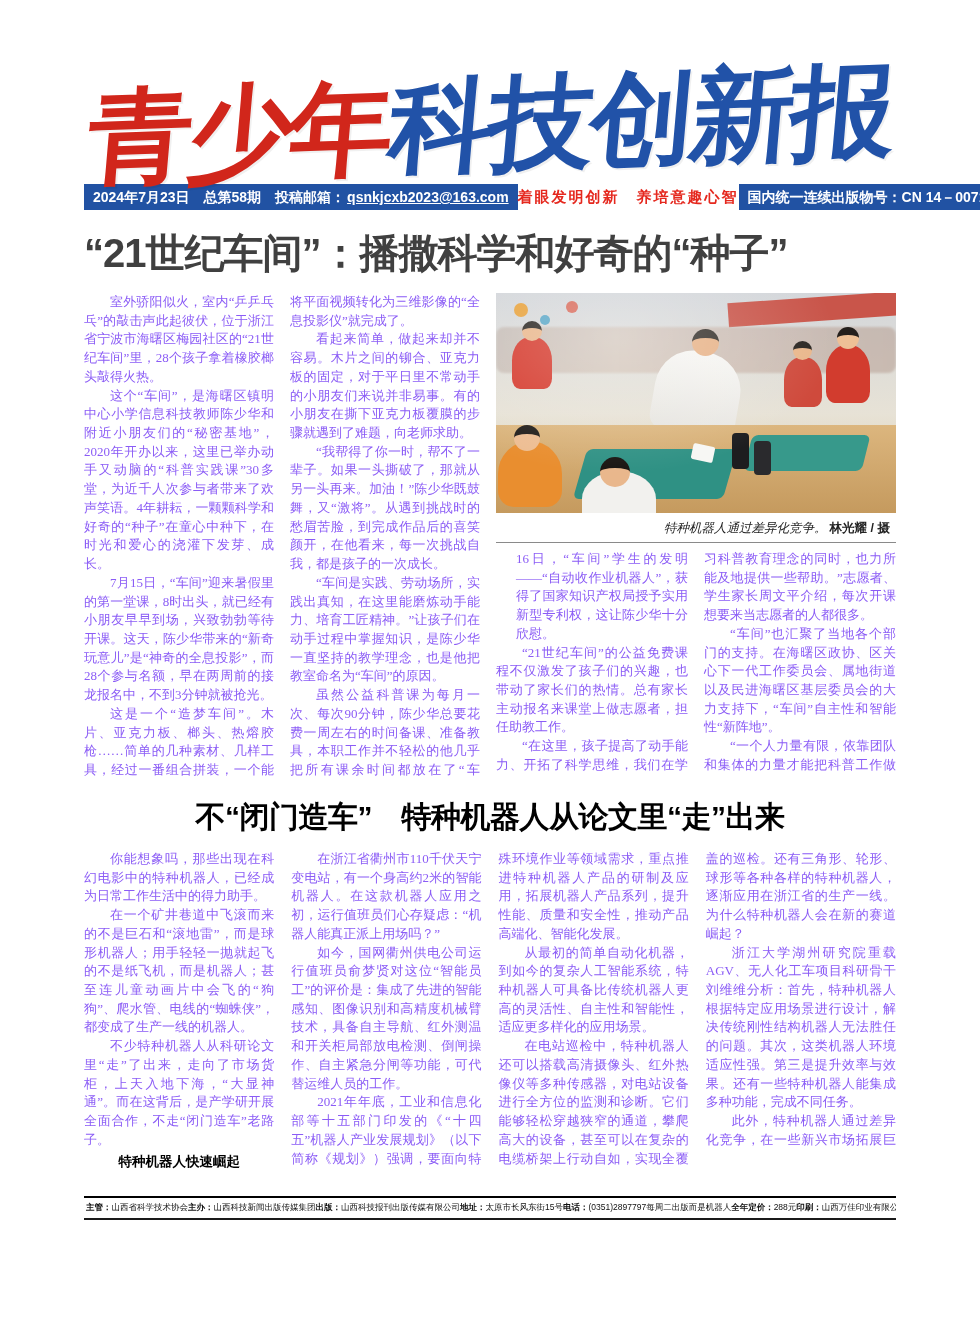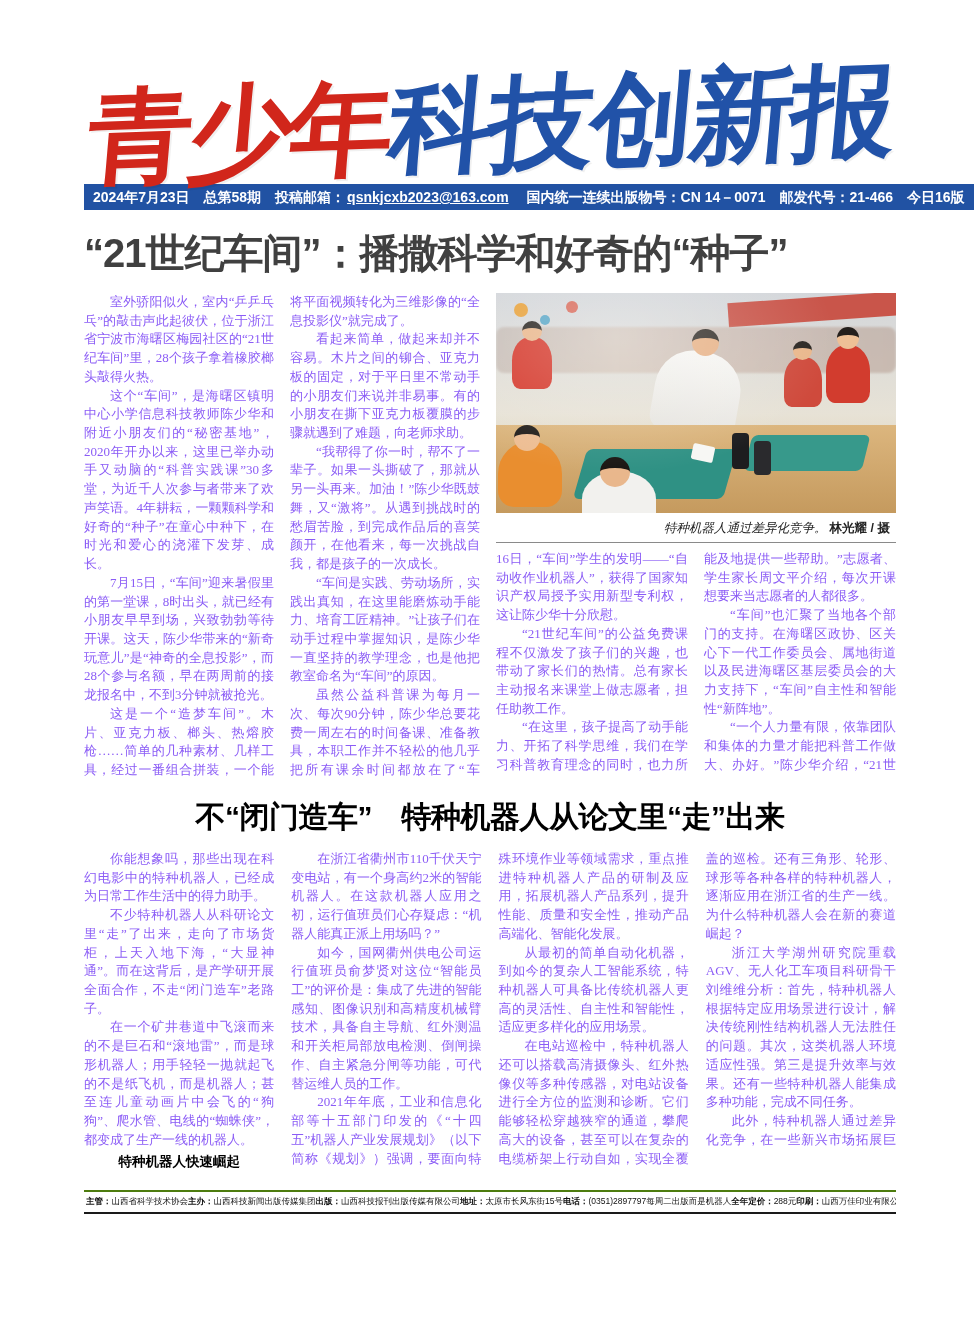--- a/index.html
+++ b/index.html
@@ -48,21 +48,21 @@
     margin: 12px 0 12px; white-space: nowrap; color: #000;
   }
 
   
   .art1 { display: flex; gap: 16px; height: 492px; overflow: hidden; }
   .art1-left { width: 396px; column-count: 2; column-gap: 16px; height: 492px; overflow: hidden; }
   .art1-right { width: 400px; }
   .cols-b { column-count: 2; column-gap: 16px; height: 232px; overflow: hidden; margin-top: 7px; }
 
   p.body-p { font-size: 13px; line-height: 1.44; text-align: justify; text-indent: 2em; color:#8b5cf6; }
-  p.noindent { text-indent: 0; }
+  p.noindent { text-indent: 0; margin-left: 20px; }
 
   
   .photo { position: relative; width: 400px; height: 220px; overflow: hidden; background: linear-gradient(#d3d6da 0%, #e7e2d6 55%, #dcc9a4 100%); }
   .photo div { position: absolute; }
   .ph-banner { right: -12px; top: 4px; width: 180px; height: 24px; background: #c8473a; transform: rotate(-4deg); opacity: .9; }
   .ph-dot1 { left: 18px; top: 10px; width: 14px; height: 14px; border-radius: 50%; background: #e8a23c; }
   .ph-dot2 { left: 44px; top: 22px; width: 10px; height: 10px; border-radius: 50%; background: #5aa7c7; }
   .ph-dot3 { left: 70px; top: 8px; width: 12px; height: 12px; border-radius: 50%; background: #d86a5a; }
   .ph-bgrow { left: 0; top: 34px; width: 400px; height: 46px; background: linear-gradient(90deg, #b9a9a0, #cdb6a6 30%, #c2a89b 60%, #b79f93); opacity: .55; border-radius: 8px; filter: blur(1px); }
   .ph-vest1 { left: 16px; top: 44px; width: 40px; height: 52px; background: #d5392c; border-radius: 45% 45% 20% 20%; }
@@ -93,21 +93,21 @@
 
   
   .art2 { column-count: 4; column-gap: 17px; height: 328px; overflow: hidden; margin-top: 2px; }
   .subhead {
     font-family: "Liberation Sans", "DejaVu Sans", sans-serif;
     font-size: 13.5px; font-weight: bold; text-align: center; margin: 3px 0; color: #000;
   }
 
   
   .footer {
-    margin-top: 12px; border-top: 2px solid #4d7c0f; border-bottom: 2px solid #1a1a1a;
+    margin-top: 18px; border-top: 2px solid #000000; border-bottom: 2px solid #1a1a1a;
     padding: 4px 2px; font-size: 8.5px; display: flex; justify-content: space-between;
     white-space: nowrap; color: #111; overflow: hidden;
     font-family: "Liberation Sans", "DejaVu Sans", sans-serif;
   }
   .footer .seg b { font-weight: bold; }
 </style>
 </head>
 <body>
 
 <div class="page">
@@ -117,20 +117,21 @@
       <div class="masthead-title">
         <span class="t-red">青少年</span><span class="t-blue">科技创新报</span>
       </div>
     </div>
 
     <div class="info-bar">
       <div class="blue-box">
         <span>2024年7月23日　总第58期　投稿邮箱：</span>
         <span class="email">qsnkjcxb2023@163.com</span>
       </div>
+      <div class="slogan">着眼发明创新　养培意趣心智</div>
       <div class="blue-box">
         <span>国内统一连续出版物号：CN 14－0071　邮发代号：21-466　今日16版</span>
       </div>
     </div>
 
     <div>
       <h1 class="headline1">“21世纪车间”：播撒科学和好奇的“种子”</h1>
 
       <div class="art1">
         <div class="art1-left">
@@ -186,22 +187,22 @@
           </div>
         </div>
       </div>
     </div>
 
     <div>
       <h1 class="headline2">不“闭门造车”　特种机器人从论文里“走”出来</h1>
 
       <div class="art2">
         <p class="body-p">你能想象吗，那些出现在科幻电影中的特种机器人，已经成为日常工作生活中的得力助手。</p>
+        <p class="body-p">在一个矿井巷道中飞滚而来的不是巨石和“滚地雷”，而是球形机器人；用手轻轻一抛就起飞的不是纸飞机，而是机器人；甚至连儿童动画片中会飞的“狗狗”、爬水管、电线的“蜘蛛侠”，都变成了生产一线的机器人。</p>
         <p class="body-p">不少特种机器人从科研论文里“走”了出来，走向了市场货柜，上天入地下海，“大显神通”。而在这背后，是产学研开展全面合作，不走“闭门造车”老路子。</p>
-        <p class="body-p">在一个矿井巷道中飞滚而来的不是巨石和“滚地雷”，而是球形机器人；用手轻轻一抛就起飞的不是纸飞机，而是机器人；甚至连儿童动画片中会飞的“狗狗”、爬水管、电线的“蜘蛛侠”，都变成了生产一线的机器人。</p>
         <h3 class="subhead">特种机器人快速崛起</h3>
         <p class="body-p">在浙江省衢州市110千伏天宁变电站，有一个身高约2米的智能机器人。在这款机器人应用之初，运行值班员们心存疑虑：“机器人能真正派上用场吗？”</p>
         <p class="body-p">如今，国网衢州供电公司运行值班员俞梦贤对这位“智能员工”的评价是：集成了先进的智能感知、图像识别和高精度机械臂技术，具备自主导航、红外测温和开关柜局部放电检测、倒闸操作、自主紧急分闸等功能，可代替运维人员的工作。</p>
         <p class="body-p">2021年年底，工业和信息化部等十五部门印发的《“十四五”机器人产业发展规划》（以下简称《规划》）强调，要面向特殊环境作业等领域需求，重点推进特种机器人产品的研制及应用，拓展机器人产品系列，提升性能、质量和安全性，推动产品高端化、智能化发展。</p>
         <p class="body-p">从最初的简单自动化机器，到如今的复杂人工智能系统，特种机器人可具备比传统机器人更高的灵活性、自主性和智能性，适应更多样化的应用场景。</p>
         <p class="body-p">在电站巡检中，特种机器人还可以搭载高清摄像头、红外热像仪等多种传感器，对电站设备进行全方位的监测和诊断。它们能够轻松穿越狭窄的通道，攀爬高大的设备，甚至可以在复杂的电缆桥架上行动自如，实现全覆盖的巡检。还有三角形、轮形、球形等各种各样的特种机器人，逐渐应用在浙江省的生产一线。为什么特种机器人会在新的赛道崛起？</p>
         <p class="body-p">浙江大学湖州研究院重载AGV、无人化工车项目科研骨干刘维维分析：首先，特种机器人根据特定应用场景进行设计，解决传统刚性结构机器人无法胜任的问题。其次，这类机器人环境适应性强。第三是提升效率与效果。还有一些特种机器人能集成多种功能，完成不同任务。</p>
         <p class="body-p">此外，特种机器人通过差异化竞争，在一些新兴市场拓展巨大的应用潜力，满足了特定领域的市场需求，实现商业价值。</p>
 
       </div>

